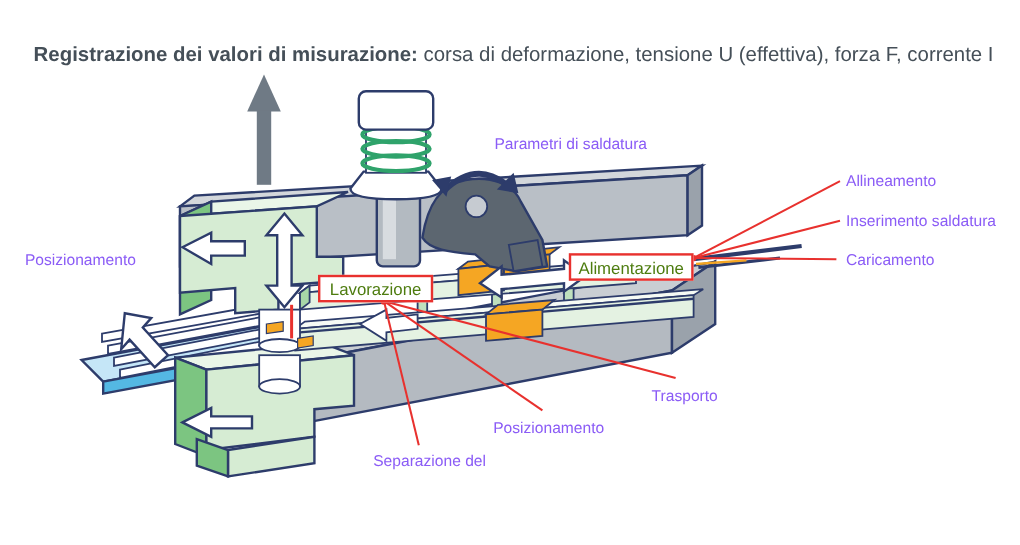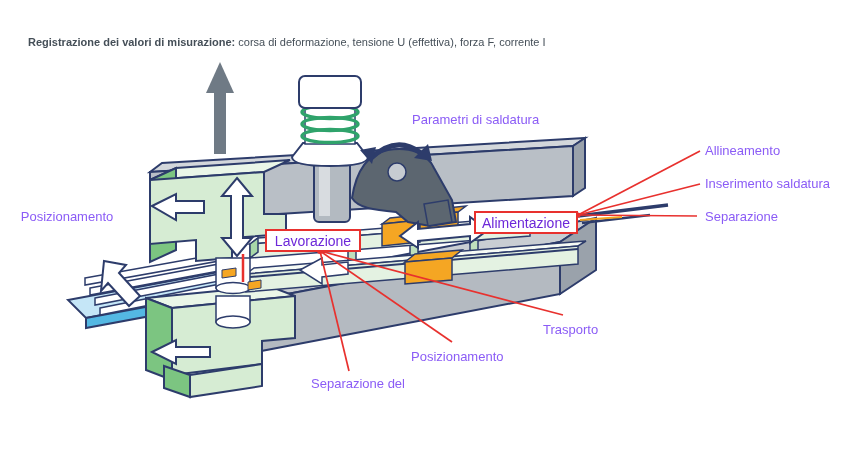--- a/index.html
+++ b/index.html
@@ -6,25 +6,25 @@
   #stage{
     position:relative;width:850px;height:454px;background:#ffffff;overflow:hidden;
     font-family:"Liberation Sans","DejaVu Sans",sans-serif;
   }
   #diagram-svg{position:absolute;left:0;top:0;}
   .lbl{
     position:absolute;color:#8b5cf6;font-size:13px;line-height:1.2;white-space:nowrap;
   }
   .lbl.center{text-align:center;white-space:normal;}
   #title{
-    position:absolute;left:28px;top:36px;width:780px;color:#454f58;font-size:11px;white-space:nowrap;
+    position:absolute;left:28px;top:36px;width:780px;color:#454f58;font-size:17px;white-space:nowrap;
   }
   #title .b{font-weight:bold;}
   .redbox{
-    position:absolute;background:#ffffff;border:2px solid #e8312e;color:#6d28d9;
+    position:absolute;background:#ffffff;border:2px solid #e8312e;color:#4d7c0f;
     font-size:14px;display:flex;align-items:center;justify-content:center;
     box-sizing:border-box;white-space:nowrap;padding:0 4px;
   }
 </style>
 </head>
 <body>
 
 <div id="stage">
 
   <svg id="diagram-svg" width="850" height="454" viewBox="0 0 850 454">
@@ -169,21 +169,21 @@
   </div>
 
   <div class="lbl" style="left:412px;top:112px;">Parametri di saldatura</div>
 
   <div class="lbl center" style="left:6px;top:209px;width:122px;">
     <div>Posizionamento</div>
   </div>
 
   <div class="lbl" style="left:705px;top:143px;">Allineamento</div>
   <div class="lbl" style="left:705px;top:176px;">Inserimento saldatura</div>
-  <div class="lbl" style="left:705px;top:209px;">Separazione</div>
+  <div class="lbl" style="left:705px;top:209px;">Caricamento</div>
 
   <div class="lbl" style="left:543px;top:322px;">Trasporto</div>
   <div class="lbl" style="left:411px;top:349px;">Posizionamento</div>
 
   <div class="lbl center" style="left:272px;top:376px;width:172px;">
     <div>Separazione del</div>
   </div>
 
   <div class="redbox" style="left:265px;top:229px;width:96px;height:23px;">Lavorazione</div>
   <div class="redbox" style="left:474px;top:211px;width:104px;height:23px;">Alimentazione</div>

